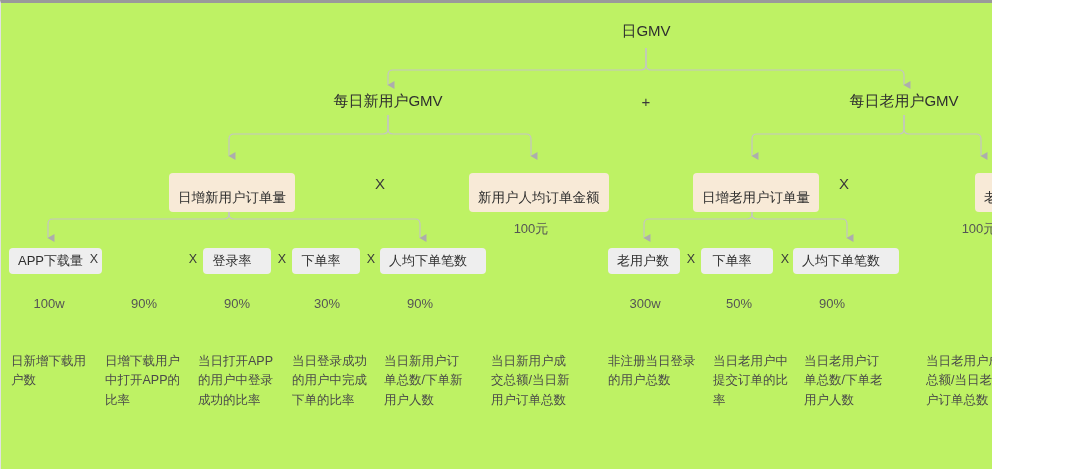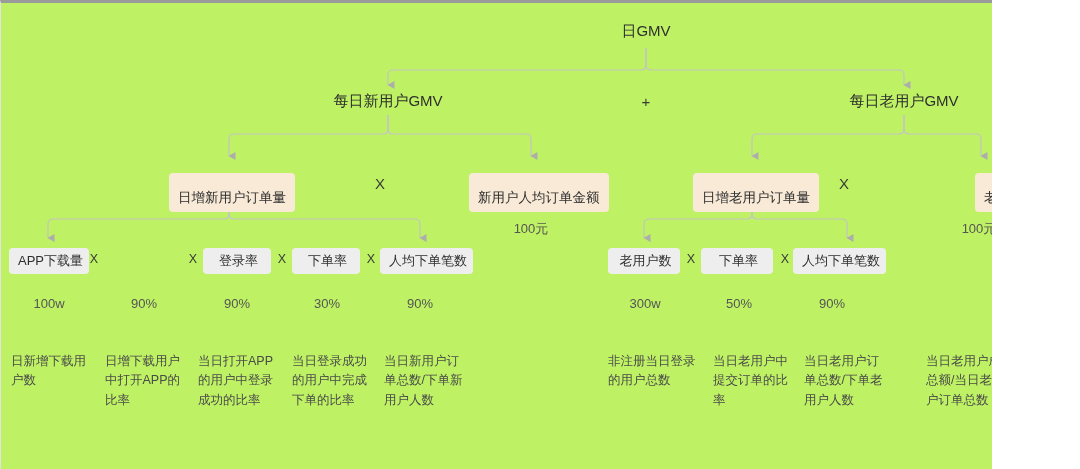--- a/index.html
+++ b/index.html
@@ -36,21 +36,21 @@
   .node-beige {
     background: #f8ead7;
     border-radius: 4px;
     padding: 18px 9px 7px 9px;
     font-size: 13.5px;
     color: #2e2e2e;
   }
   .node-gray {
     background: #eeeeee;
     border-radius: 4px;
-    padding: 6px 6px 7px 9px;
+    padding: 6px 19px 7px 9px;
     font-size: 13px;
     color: #2e2e2e;
   }
   .op {
     position: absolute;
     font-size: 15px;
     color: #3a3a3a;
     text-align: center;
     line-height: 1;
     white-space: nowrap;
@@ -235,20 +235,23 @@
   </div>
   <div class="desc" style="left:197px; top:349px; width:84px;">
     <span>当日打开APP的用户中登录成功的比率</span>
   </div>
   <div class="desc" style="left:291px; top:349px; width:84px;">
     <span>当日登录成功的用户中完成下单的比率</span>
   </div>
   <div class="desc" style="left:383px; top:349px; width:84px;">
     <span>当日新用户订单总数/下单新用户人数</span>
   </div>
+  <div class="desc" style="left:490px; top:349px; width:84px;">
+    <span>当日新用户成交总额/当日新用户订单总数</span>
+  </div>
 
   <div class="desc" style="left:712px; top:349px; width:84px;">
     <span>当日老用户中提交订单的比率</span>
   </div>
   <div class="desc" style="left:607px; top:349px; width:90px;">
     <span>非注册当日登录的用户总数</span>
   </div>
   <div class="desc" style="left:803px; top:349px; width:84px;">
     <span>当日老用户订单总数/下单老用户人数</span>
   </div>

